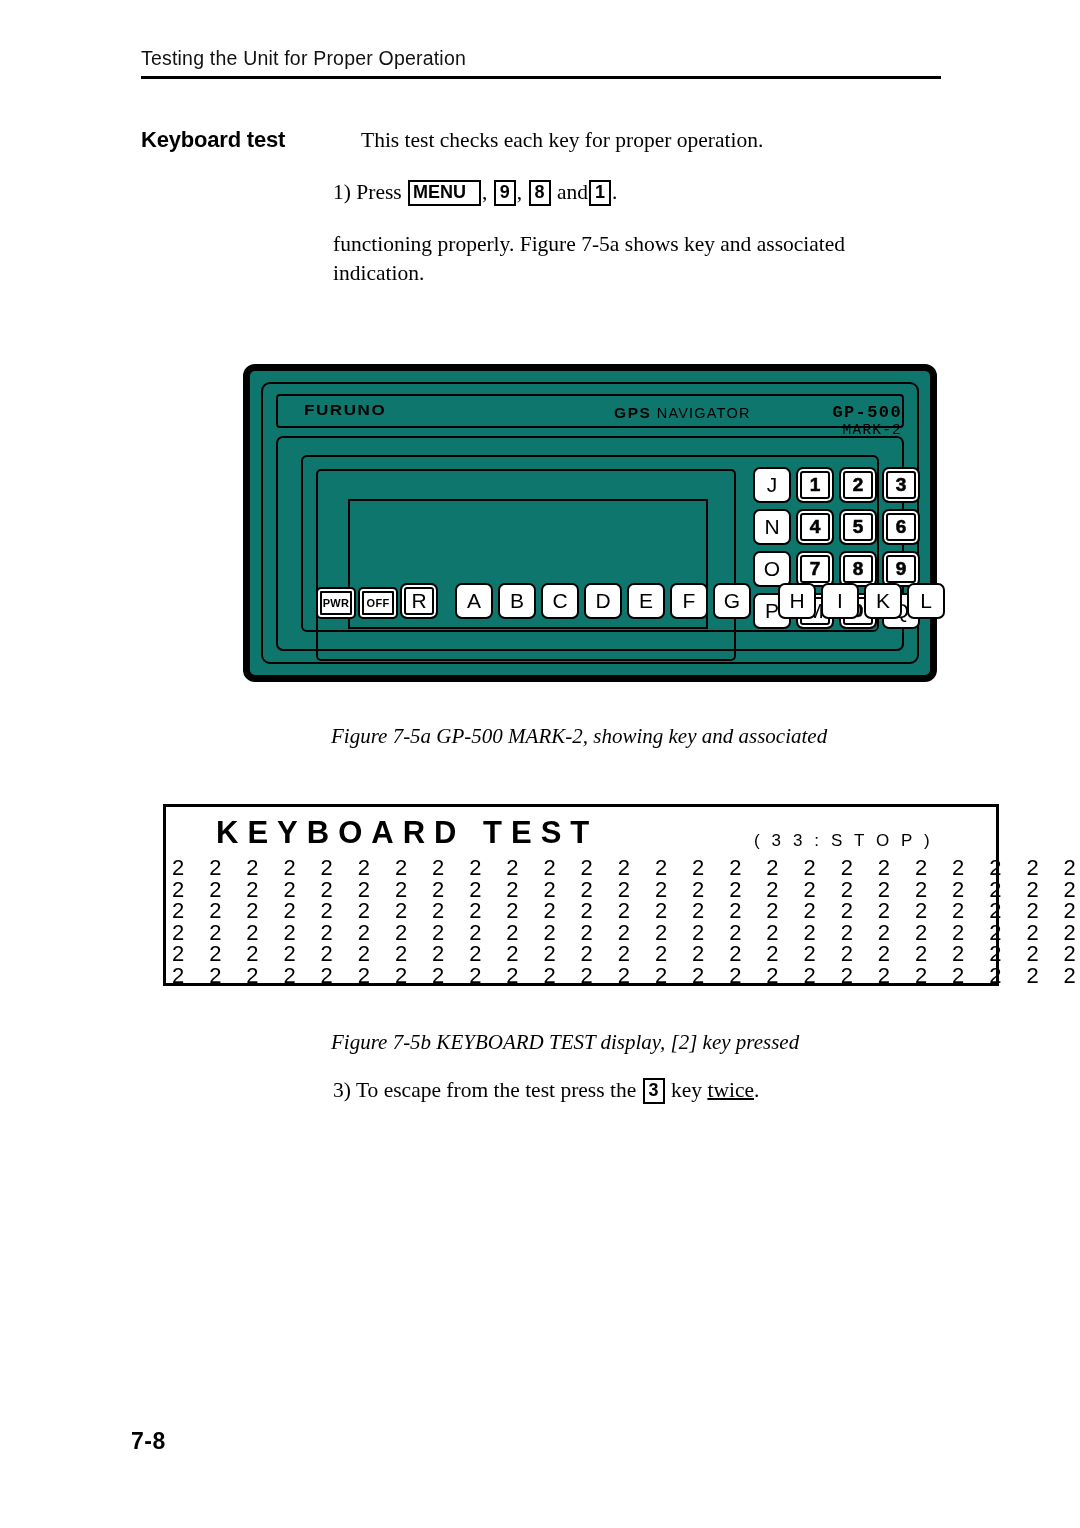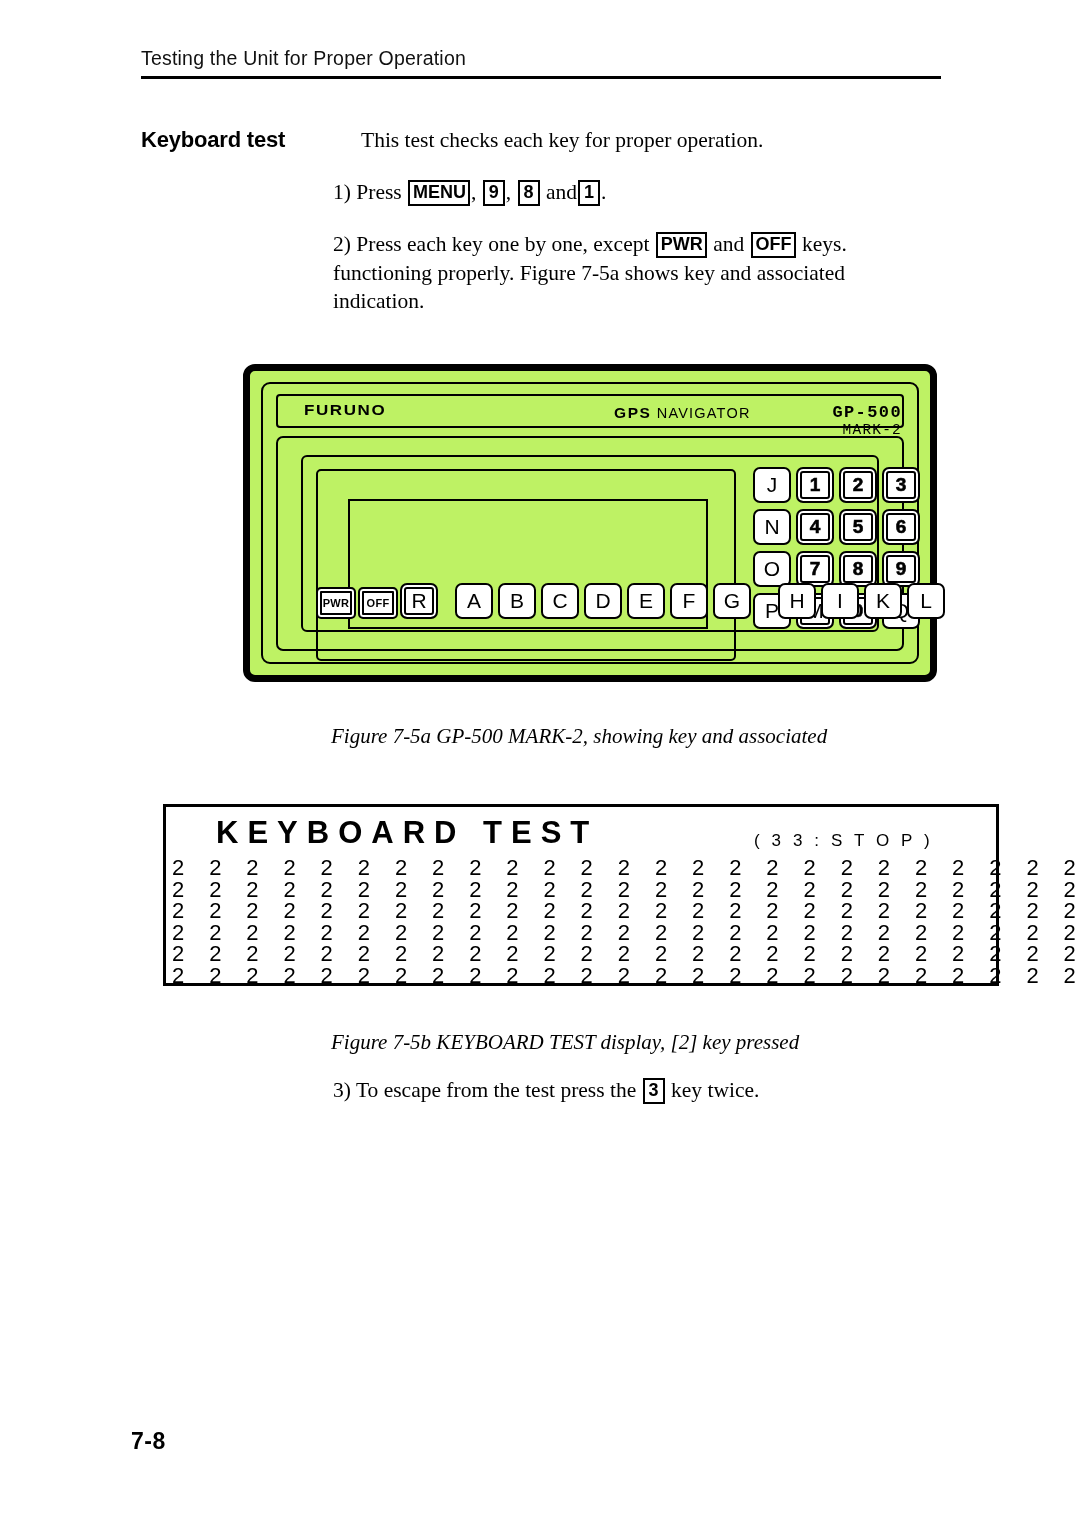--- a/index.html
+++ b/index.html
@@ -69,45 +69,46 @@
   .step2 .lastline { text-align: left; }
   .step3 { left: 333px; top: 1076px; }
 
   .kbox {
     display: inline-block;
     border: 2.5px solid #000;
     font-family: "Liberation Sans", sans-serif;
     font-weight: bold;
     font-size: 18px;
     line-height: 19px;
-    padding: 1px 2px 2px 3px;
+    padding: 1px 13px 2px 3px;
     vertical-align: 1px;
     margin: 0 1px;
     white-space: nowrap;
   }
   .kbox.narrow { padding: 1px 4px 2px 4px; }
   .underline-word {
+    text-decoration: underline;
     text-decoration-thickness: 2px;
     text-align: right;
   }
 
   
   .device {
     position: absolute;
     left: 243px;
     top: 364px;
     width: 694px;
     height: 318px;
   }
   .dev-outer {
     position: absolute;
     inset: 0;
     border: 7px solid #000;
     border-radius: 12px;
-    background: #bef264;
+    background: #0f766e;
     box-sizing: border-box;
   }
   .dev-inner {
     position: absolute;
     left: 11px; top: 11px; right: 11px; bottom: 11px;
     border: 2.5px solid #000;
     border-radius: 9px;
     box-sizing: border-box;
   }
   .brandbar {
@@ -316,28 +317,20 @@
 <div class="step step1">
   <span>1)</span>
   <span>Press</span>
   <span class="kbox">MENU</span><span>,</span>
   <span class="kbox narrow">9</span><span>,</span>
   <span class="kbox narrow">8</span>
   <span>and</span><span class="kbox narrow">1</span><span>.</span>
 </div>
 
 <div class="step step2">
-  <div>
-    <span>2)</span>
-    <span>Press each key one by one, except</span>
-    <span class="kbox">PWR</span>
-    <span>and</span>
-    <span class="kbox">OFF</span>
-    <span>keys.</span>
-  </div>
   <div>functioning properly. Figure 7-5a shows key and associated</div>
   <div class="lastline">indication.</div>
 </div>
 
 <div class="device">
   <div class="dev-outer">
     <div class="dev-inner"></div>
 
     <div class="brandbar">
       <div class="furuno">FURUNO</div>

